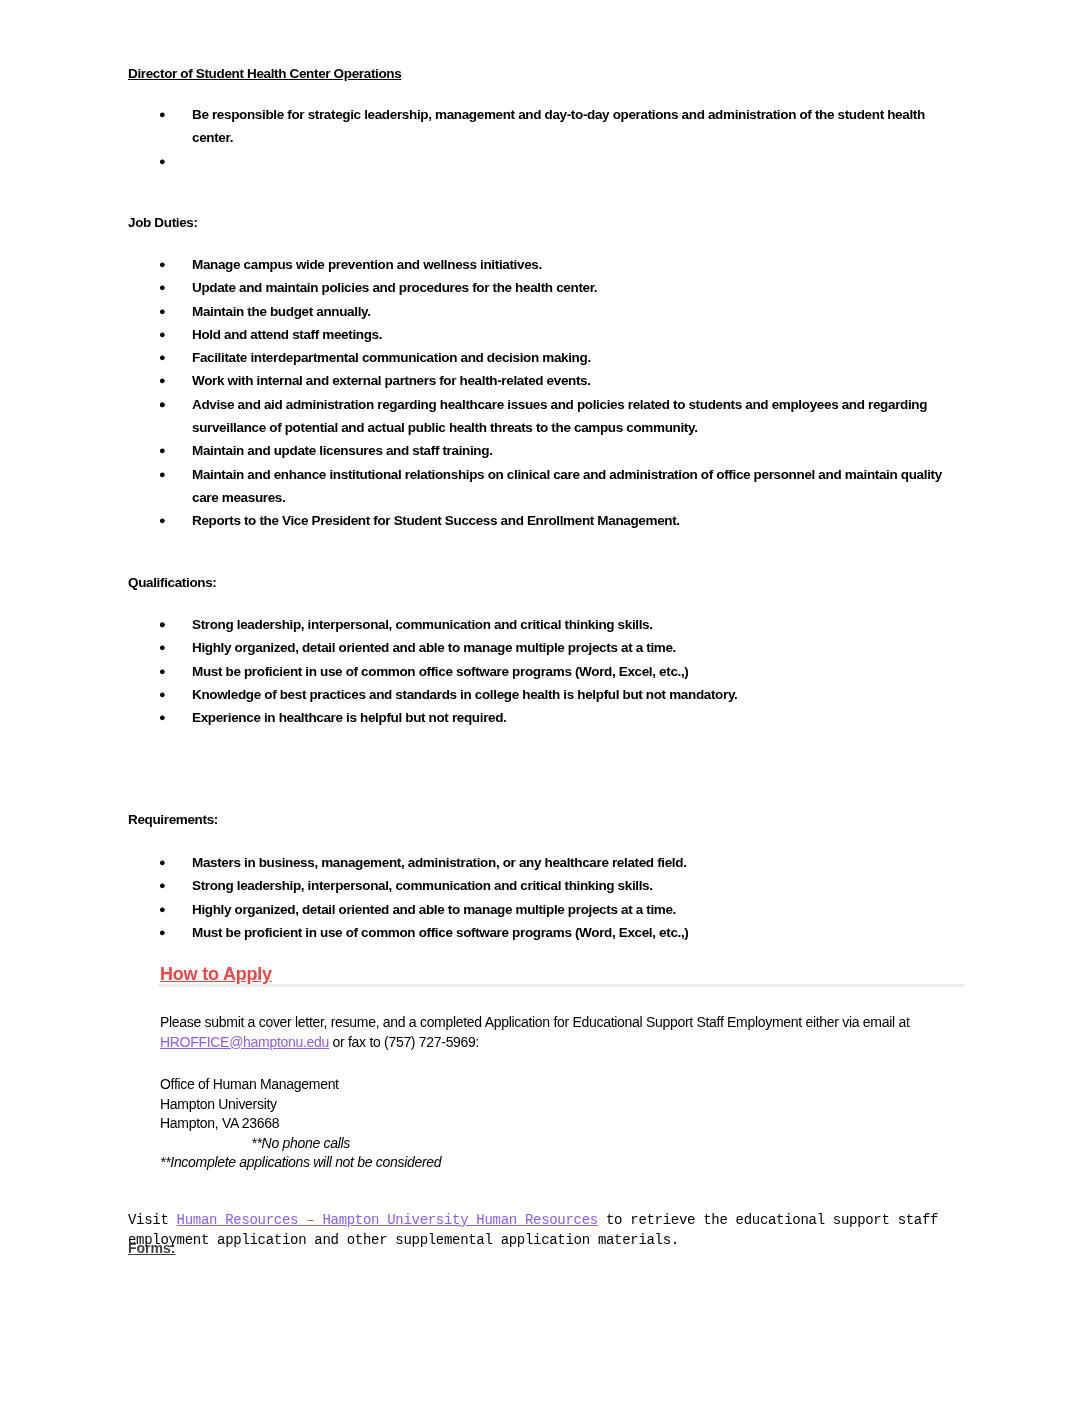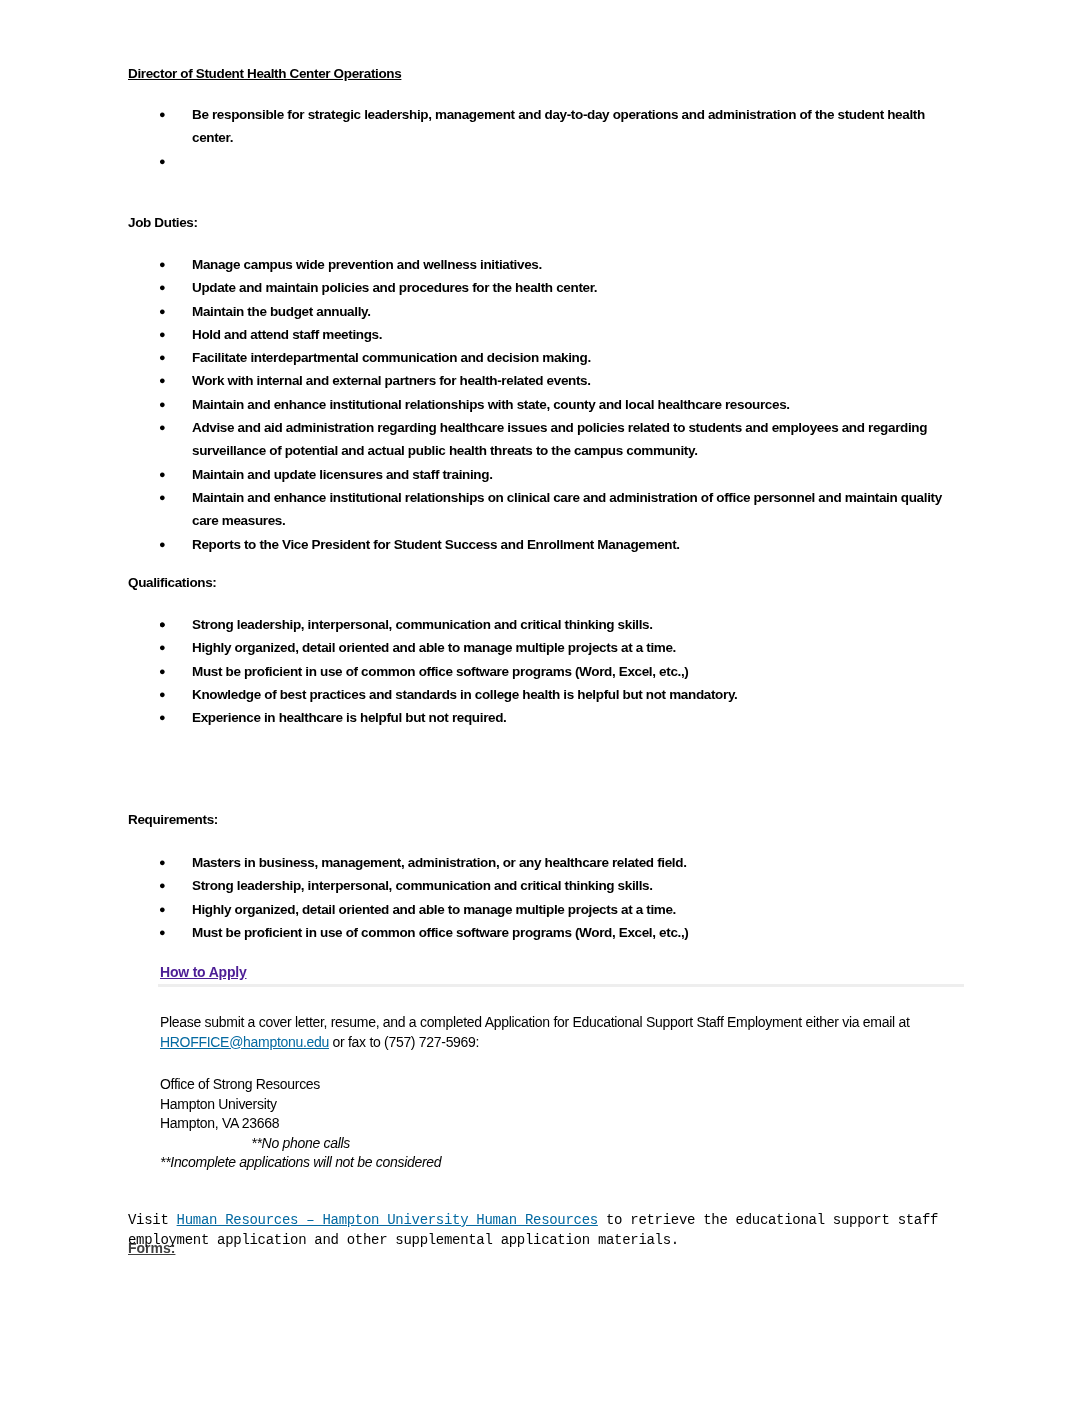--- a/index.html
+++ b/index.html
@@ -54,23 +54,23 @@
       position: absolute;
       left: 159px;
       top: 0;
       font-size: 11px;
       line-height: 23.3px;
     }
     .apply-heading {
       position: absolute;
       left: 160px;
       top: 964px;
-      font-size: 14px;
+      font-size: 18px;
       font-weight: bold;
-      color: #4c1d95;
+      color: #ef4444;
       text-decoration: underline;
       letter-spacing: -0.2px;
     }
     .rule {
       position: absolute;
       left: 158px;
       top: 984px;
       width: 806px;
       height: 3px;
       background: #eeeeee;
@@ -91,21 +91,21 @@
       top: 1075px;
     }
     .address div {
       white-space: nowrap;
     }
     .address .note {
       font-style: italic;
       text-align: center;
     }
     a.link {
-      color: #0369a1;
+      color: #8b5cf6;
       text-decoration: underline;
     }
     .forms-heading {
       position: absolute;
       left: 128px;
       top: 1192px;
       font-size: 14px;
       font-weight: bold;
       color: #404040;
       text-decoration: underline;
@@ -132,21 +132,21 @@
 
   <div class="heading" style="top:215px;">Job Duties:</div>
 
   <ul class="bullets" style="top:253px;">
     <li><span class="bullet">●</span><span>Manage campus wide prevention and wellness initiatives.</span></li>
     <li><span class="bullet">●</span><span>Update and maintain policies and procedures for the health center.</span></li>
     <li><span class="bullet">●</span><span>Maintain the budget annually.</span></li>
     <li><span class="bullet">●</span><span>Hold and attend staff meetings.</span></li>
     <li><span class="bullet">●</span><span>Facilitate interdepartmental communication and decision making.</span></li>
     <li><span class="bullet">●</span><span>Work with internal and external partners for health-related events.</span></li>
-    <li><span class="bullet">●</span><span>Maintain and enhance institutional relationships with state, county and local healthcare resources.</span></li>
+    <li><span class="bullet">●</span></li>
     <li><span class="bullet">●</span><span>Advise and aid administration regarding healthcare issues and policies related to students and employees and regarding surveillance of potential and actual public health threats to the campus community.</span></li>
     <li><span class="bullet">●</span><span>Maintain and update licensures and staff training.</span></li>
     <li><span class="bullet">●</span><span> Maintain and enhance institutional relationships on clinical care and administration of office personnel and maintain quality care measures.</span></li>
     <li><span class="bullet">●</span><span>Reports to the Vice President for Student Success and Enrollment Management.</span></li>
   </ul>
 
   <div class="heading" style="top:575px;">Qualifications:</div>
 
   <ul class="bullets" style="top:613px;">
     <li><span class="bullet">●</span></li>
@@ -167,21 +167,21 @@
   </ul>
 
   <div class="apply-heading">How to Apply</div>
   <div class="rule"></div>
 
   <div class="para apply-text">
     <span>Please submit a cover letter, resume, and a completed Application for Educational Support Staff Employment either via email at </span><a class="link" href="#">HROFFICE@hamptonu.edu</a><span> or fax to (757) 727-5969:</span>
   </div>
 
   <div class="para address">
-    <div>Office of Strong Resources</div>
+    <div>Office of Human Management</div>
     <div>Hampton University</div>
     <div>Hampton, VA 23668</div>
     <div class="note">**No phone calls</div>
     <div class="note">**Incomplete applications will not be considered</div>
   </div>
 
   <div class="forms-heading">Forms: </div>
 
   <div class="para forms-text">
     <span>Visit </span><a class="link" href="#">Human Resources – Hampton University Human Resources</a><span> to retrieve the educational support staff employment application and other supplemental application materials.</span>

